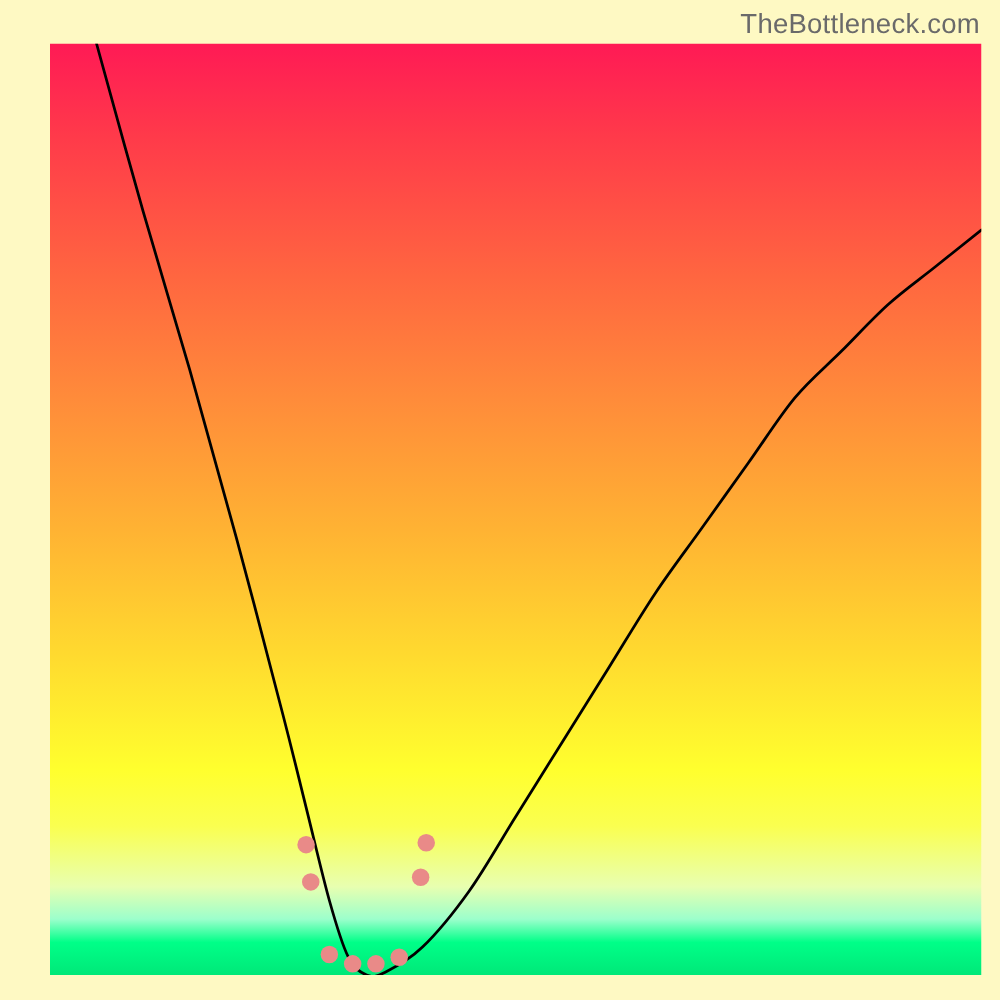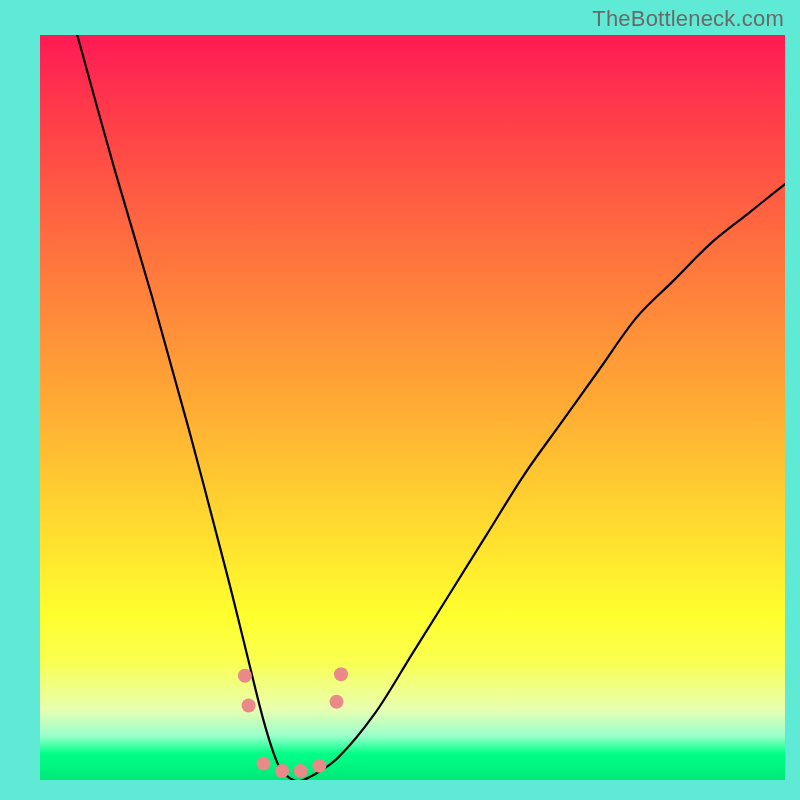--- a/index.html
+++ b/index.html
@@ -8,21 +8,21 @@
     width: 800px;
     height: 800px;
     overflow: hidden;
     background: #000;
     font-family: Arial, Helvetica, sans-serif;
   }
   #frame {
     position: absolute;
     left: 0; top: 0;
     width: 800px; height: 800px;
-    background: #5eead4;
+    background: #fef9c3;
   }
   #plot {
     position: absolute;
     left: 40px;
     top: 35px;
     width: 745px;
     height: 745px;
     background: linear-gradient(to bottom,
       #ff1a55 0%,
       #ff3a4a 10%,

